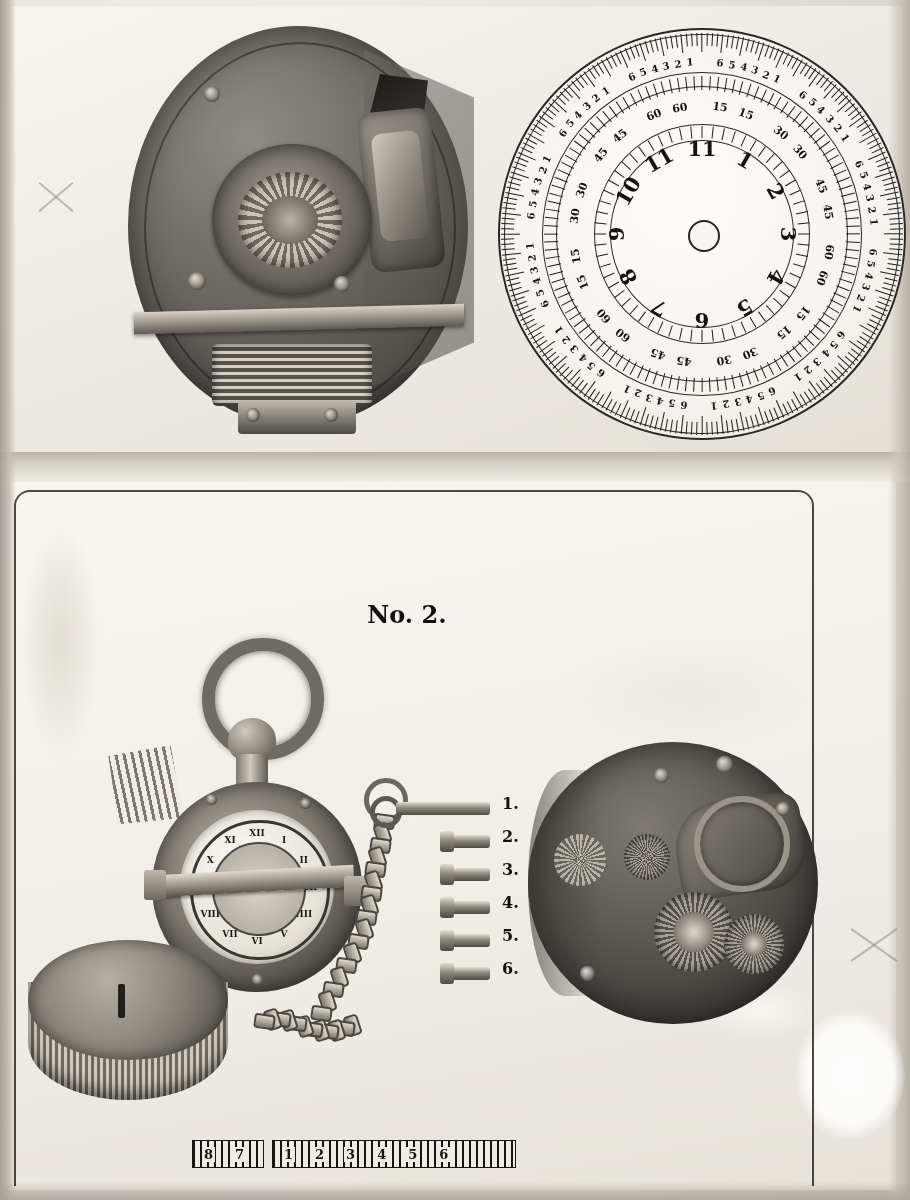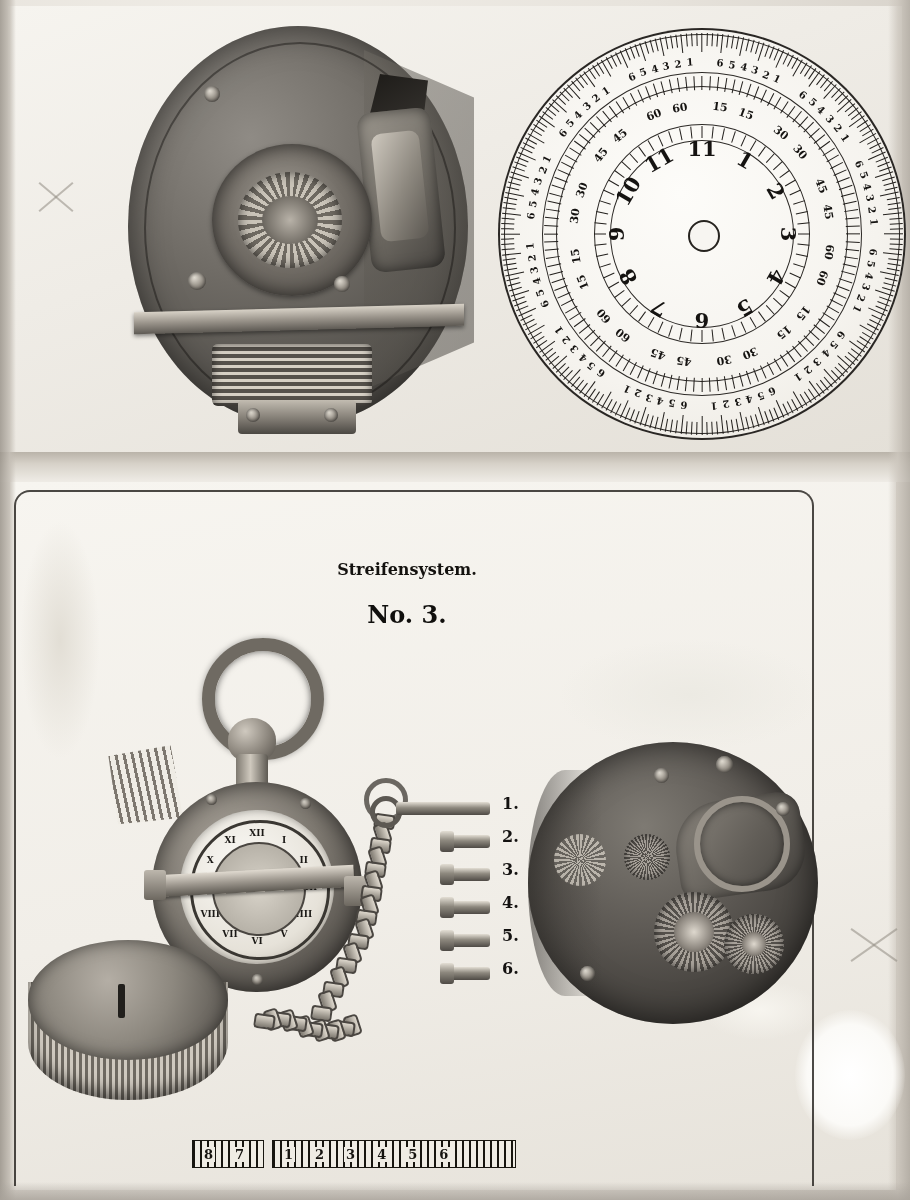--- a/index.html
+++ b/index.html
@@ -1073,22 +1073,21 @@
         <div class="dnum out" style="left: 305.099px; top: 66.8491px; transform: translate(-50%, -50%) rotate(-324deg);">6</div>
         <div class="dnum out" style="left: 279.4px; top: 51.4074px; transform: translate(-50%, -50%) rotate(-334deg);">1</div>
         <div class="dnum out" style="left: 268.432px; top: 46.5244px; transform: translate(-50%, -50%) rotate(-338deg);">2</div>
         <div class="dnum out" style="left: 257.151px; top: 42.4183px; transform: translate(-50%, -50%) rotate(-342deg);">3</div>
         <div class="dnum out" style="left: 245.611px; top: 39.1091px; transform: translate(-50%, -50%) rotate(-346deg);">4</div>
         <div class="dnum out" style="left: 233.867px; top: 36.6131px; transform: translate(-50%, -50%) rotate(-350deg);">5</div>
         <div class="dnum out" style="left: 221.979px; top: 34.9422px; transform: translate(-50%, -50%) rotate(-354deg);">6</div>
       </div>
   </div>
 
-  <div class="subtitle">Streifensystem.</div>
-  <div class="plate-no">No. 3.</div>
+  <div class="plate-no">No. 2.</div>
 
   <div class="watch">
     <div class="w-strip"></div>
     <div class="w-bow"></div>
     <div class="w-crown"></div>
     <div class="w-stem"></div>
     <div class="w-case"></div>
     <div class="w-dial"></div>
     <div class="w-dial-ring"></div>
     <div id="watch-romans">

